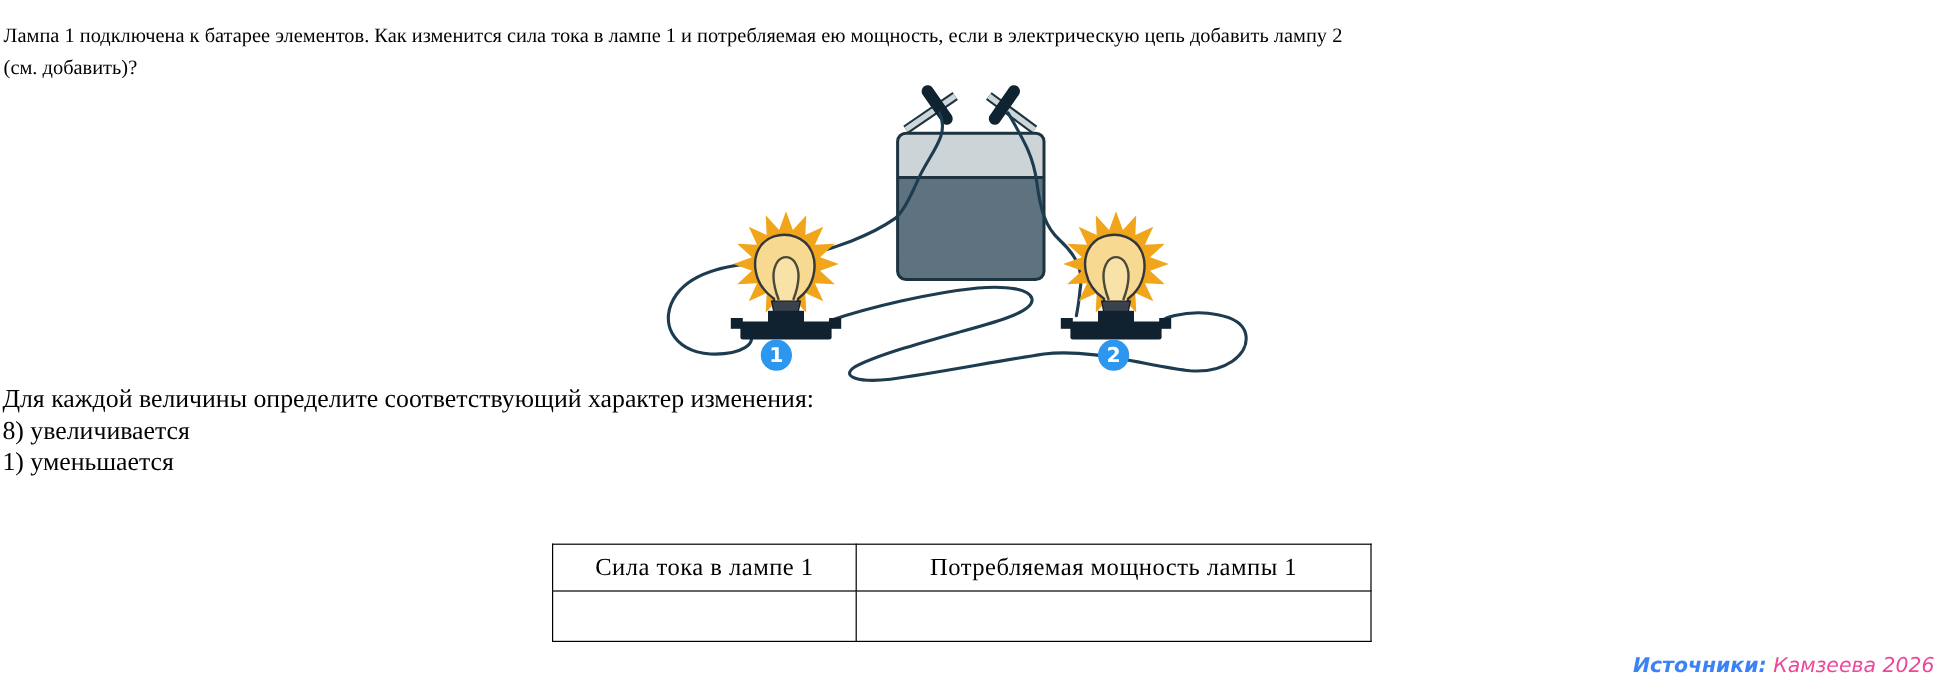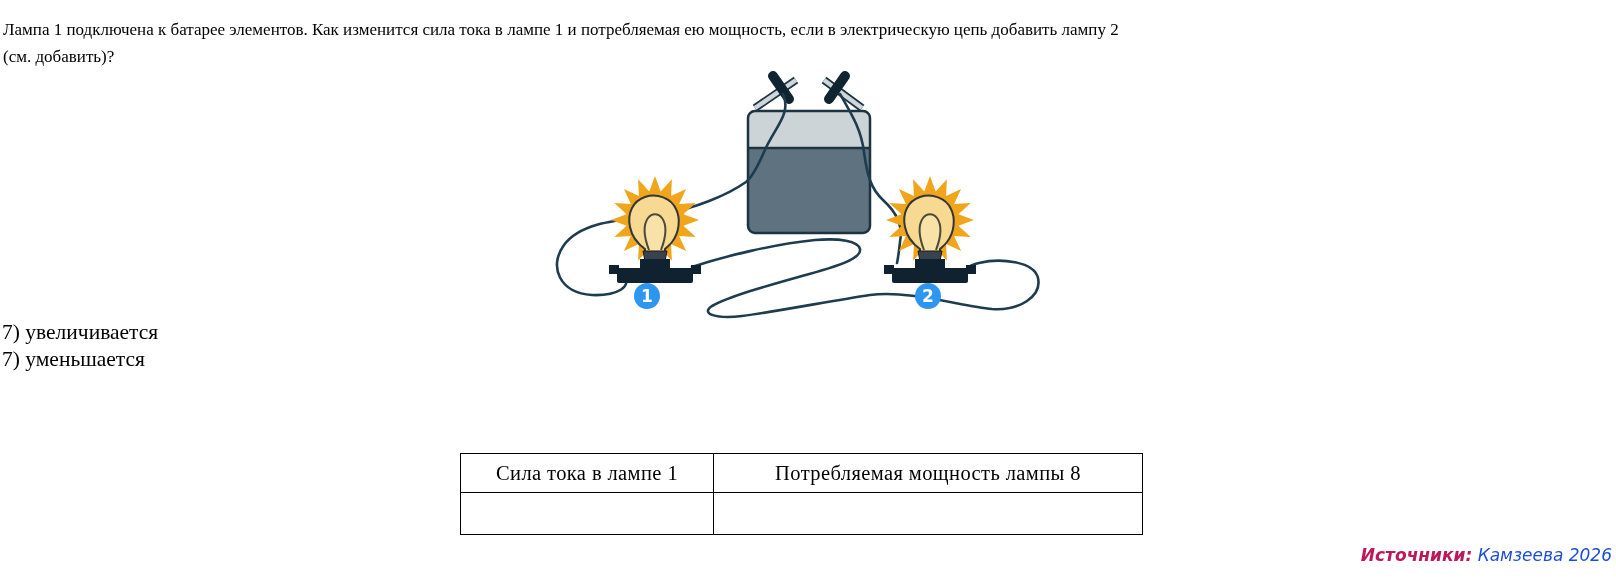--- a/index.html
+++ b/index.html
@@ -10,22 +10,22 @@
   .prompt{position:absolute;left:2px;top:319px;font-size:21.5px;line-height:26.5px;white-space:nowrap;}
   table.answer{position:absolute;left:460px;top:453px;border-collapse:collapse;table-layout:fixed;
         font-size:20.5px;letter-spacing:0.4px;}
   table.answer th, table.answer td{border:1.5px solid #000;font-weight:normal;padding:0 10px;}
   table.answer th{height:38px;}
   table.answer td{height:41px;}
   .col-a{width:232px;}
   .col-b{width:408px;}
   .source{position:absolute;right:4px;top:545px;font-family:"DejaVu Sans",sans-serif;
         font-style:italic;font-size:17px;white-space:nowrap;}
-  .source .lbl{color:#be185d;font-weight:bold;}
-  .source .val{color:#1d4ed8;}
+  .source .lbl{color:#3b82f6;font-weight:bold;}
+  .source .val{color:#ec4899;}
   .badge-num{font-family:"DejaVu Sans",sans-serif;font-weight:bold;font-size:17px;}
 </style>
 </head>
 <body>
 
 <div id="page">
 
   <div class="qtext">
     <div>Лампа 1 подключена к батарее элементов. Как изменится сила тока в лампе 1 и потребляемая ею мощность, если в электрическую цепь добавить лампу 2</div>
     <div>(см. добавить)?</div>
@@ -82,29 +82,30 @@
         <rect x="-46" y="42" width="10" height="9"></rect>
         <rect x="36" y="42" width="10" height="9"></rect>
         <rect x="-38" y="45" width="76" height="15" rx="2"></rect>
       </g>
       <circle cx="-2" cy="73" r="13" fill="#2D96EE"></circle>
       <text class="badge-num" x="-2" y="79" text-anchor="middle" fill="#ffffff">2</text>
     </g>
   </svg>
 
   <div class="prompt">
-    <div>7) увеличивается</div>
-    <div>7) уменьшается</div>
+    <div>Для каждой величины определите соответствующий характер изменения:</div>
+    <div>8) увеличивается</div>
+    <div>1) уменьшается</div>
   </div>
 
   <table class="answer">
     <tbody>
         <tr>
       <th class="col-a">Сила тока в лампе 1</th>
-      <th class="col-b">Потребляемая мощность лампы 8</th>
+      <th class="col-b">Потребляемая мощность лампы 1</th>
     </tr>
     <tr>
       <td></td>
       <td></td>
     </tr>
   </tbody>
     </table>
 
   <div class="source">
     <span class="lbl">Источники:</span>

